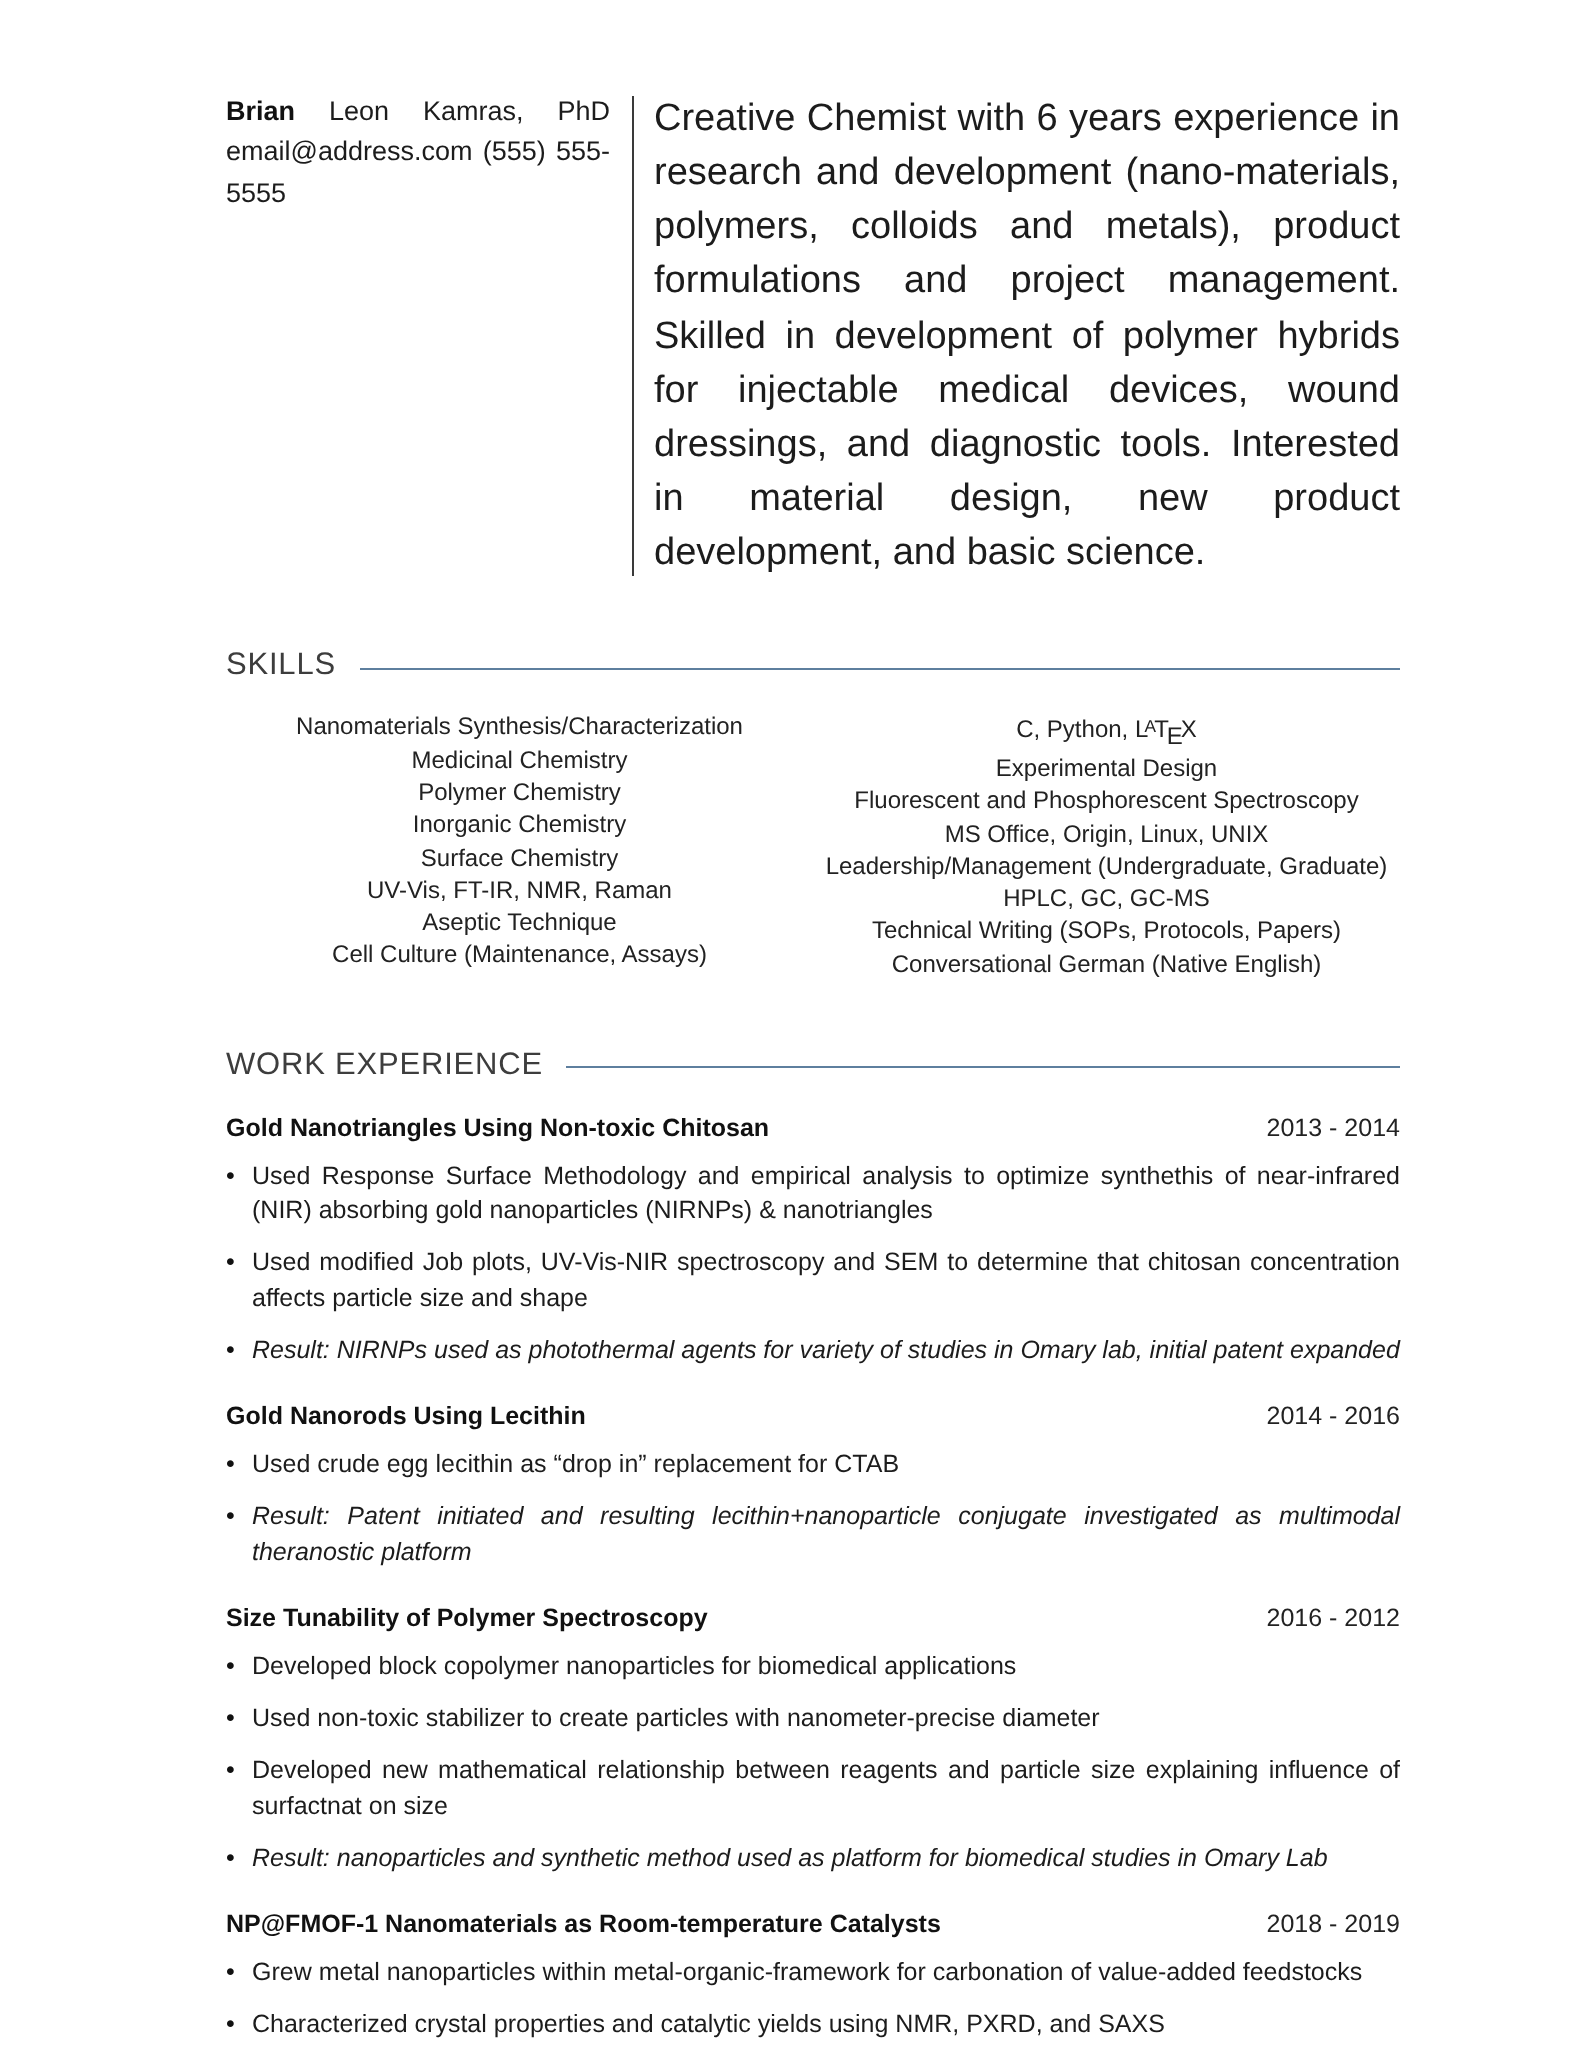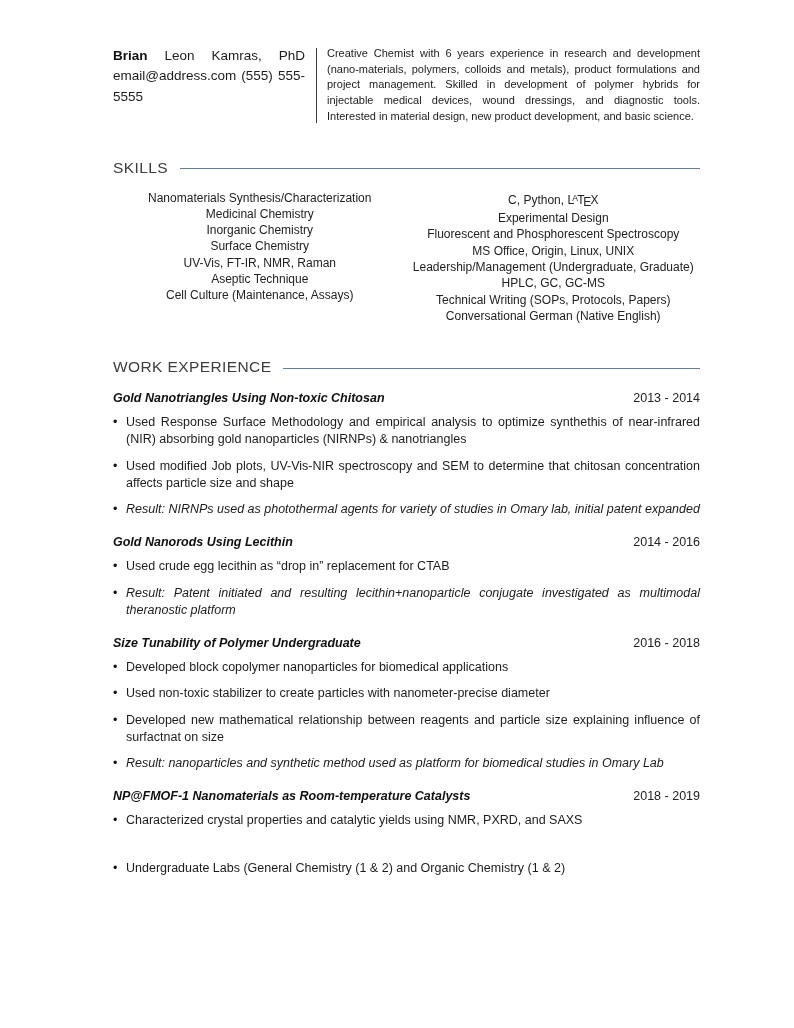--- a/index.html
+++ b/index.html
@@ -29,21 +29,21 @@
   }
   .header-left .name-first { font-weight: bold; color: #111; }
   .header-divider {
     width: 1px;
     background: #3a3a3a;
     margin: 2px 10px 2px 11px;
     flex: none;
   }
   .header-right {
     flex: 1;
-    font-size: 11px;
+    font-size: 19px;
     line-height: 1.43;
     text-align: justify;
   }
 
   
   .section { margin-top: 34px; }
   .section-head {
     display: flex;
     align-items: center;
     color: var(--heading);
@@ -83,21 +83,21 @@
   
   .section.work { }
   .entry-head {
     display: flex;
     justify-content: space-between;
     align-items: baseline;
     margin-top: 17px;
     font-size: 12.5px;
   }
   .entry-head.first { margin-top: 15px; }
-  .entry-title { font-weight: bold; color: #111; font-style: italic; }
+  .entry-title { font-weight: bold; color: #111; }
   .entry-dates { font-weight: normal; color: #222; }
 
   .bullet {
     display: flex;
     margin-top: 9px;
     font-size: 12.5px;
     line-height: 1.38;
   }
   .bullet::before {
     content: "\2022";
@@ -129,20 +129,21 @@
 
   <section class="section skills">
     <div class="section-head">
       <span class="section-title">SKILLS</span>
       <span class="section-rule"></span>
     </div>
     <div class="skills-grid">
       <div class="skills-col">
         <div class="skill">Nanomaterials Synthesis/Characterization</div>
         <div class="skill">Medicinal Chemistry</div>
+        <div class="skill">Polymer Chemistry</div>
         <div class="skill">Inorganic Chemistry</div>
         <div class="skill">Surface Chemistry</div>
         <div class="skill">UV-Vis, FT-IR, NMR, Raman</div>
         <div class="skill">Aseptic Technique</div>
         <div class="skill">Cell Culture (Maintenance, Assays)</div>
       </div>
       <div class="skills-col">
         <div class="skill">C, Python, L<span class="lx-a">A</span>T<span class="lx-e">E</span>X</div>
         <div class="skill">Experimental Design</div>
         <div class="skill">Fluorescent and Phosphorescent Spectroscopy</div>
@@ -185,22 +186,22 @@
       <div class="bullet">
         <span class="bullet-text">Used crude egg lecithin as “drop in” replacement for CTAB</span>
       </div>
       <div class="bullet italic">
         <span class="bullet-text">Result: Patent initiated and resulting lecithin+nanoparticle conjugate investigated as multimodal theranostic platform</span>
       </div>
     </div>
 
     <div class="entry">
       <div class="entry-head">
-        <span class="entry-title">Size Tunability of Polymer Undergraduate</span>
-        <span class="entry-dates">2016 - 2018</span>
+        <span class="entry-title">Size Tunability of Polymer Spectroscopy</span>
+        <span class="entry-dates">2016 - 2012</span>
       </div>
       <div class="bullet">
         <span class="bullet-text">Developed block copolymer nanoparticles for biomedical applications</span>
       </div>
       <div class="bullet">
         <span class="bullet-text">Used non-toxic stabilizer to create particles with nanometer-precise diameter</span>
       </div>
       <div class="bullet">
         <span class="bullet-text">Developed new mathematical relationship between reagents and particle size explaining influence of surfactnat on size</span>
       </div>
@@ -208,20 +209,23 @@
         <span class="bullet-text">Result: nanoparticles and synthetic method used as platform for biomedical studies in Omary Lab</span>
       </div>
     </div>
 
     <div class="entry">
       <div class="entry-head">
         <span class="entry-title">NP@FMOF-1 Nanomaterials as Room-temperature Catalysts</span>
         <span class="entry-dates">2018 - 2019</span>
       </div>
       <div class="bullet">
+        <span class="bullet-text">Grew metal nanoparticles within metal-organic-framework for carbonation of value-added feedstocks</span>
+      </div>
+      <div class="bullet">
         <span class="bullet-text">Characterized crystal properties and catalytic yields using NMR, PXRD, and SAXS</span>
       </div>
     </div>
   </section>
 
   <section class="section teaching">
     <div class="bullet">
       <span class="bullet-text">Undergraduate Labs (General Chemistry (1 &amp; 2) and Organic Chemistry (1 &amp; 2)</span>
     </div>
   </section>

